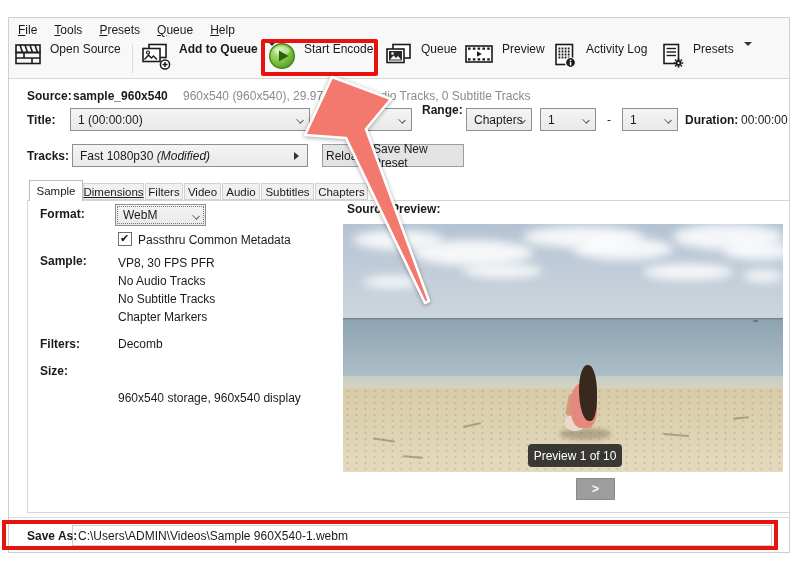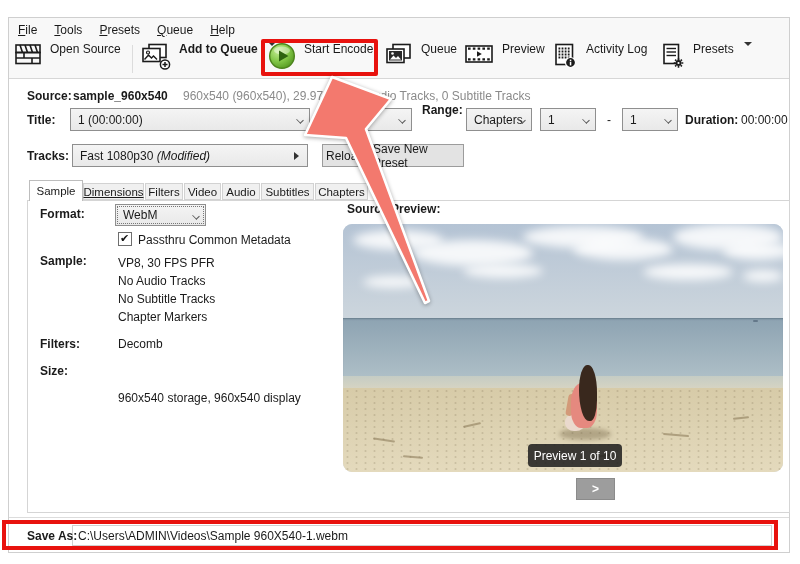--- a/index.html
+++ b/index.html
@@ -41,21 +41,21 @@
     border-bottom:none; z-index:3; }
   .panel { position:absolute; left:27px; top:200px; width:763px; height:313px;
     background:#fff; border:1px solid #d5d5d5; z-index:0; }
   
   .checkbox { position:absolute; left:118px; top:232px; width:14px; height:14px;
     background:#fff; border:1px solid #6e6e6e; }
   .checkbox::after { content:"\2714"; position:absolute; left:1px; top:-1px;
     font-size:11px; color:#111; }
   
   .scene { position:absolute; left:343px; top:224px; width:440px; height:248px;
-    overflow:hidden; background:#cdd6dd;border-radius:9px; }
+    overflow:hidden; background:#cdd6dd; }
   .sky { position:absolute; left:0; top:0; width:440px; height:96px;
     background:linear-gradient(#b4c3d4,#cdd6dd); }
   .cloud { position:absolute; background:rgba(255,255,255,.85); border-radius:50%;
     filter:blur(5px); }
   .sea { position:absolute; left:0; top:94px; width:440px; height:60px;
     background:linear-gradient(#8da3b2,#aebfc7);
     box-shadow:inset 0 2px 2px -1px rgba(70,90,105,.55); }
   .shallow { position:absolute; left:0; top:152px; width:440px; height:14px;
     background:linear-gradient(#c5ccc4,#d8d5c2); }
   .sand { position:absolute; left:0; top:164px; width:440px; height:84px;

